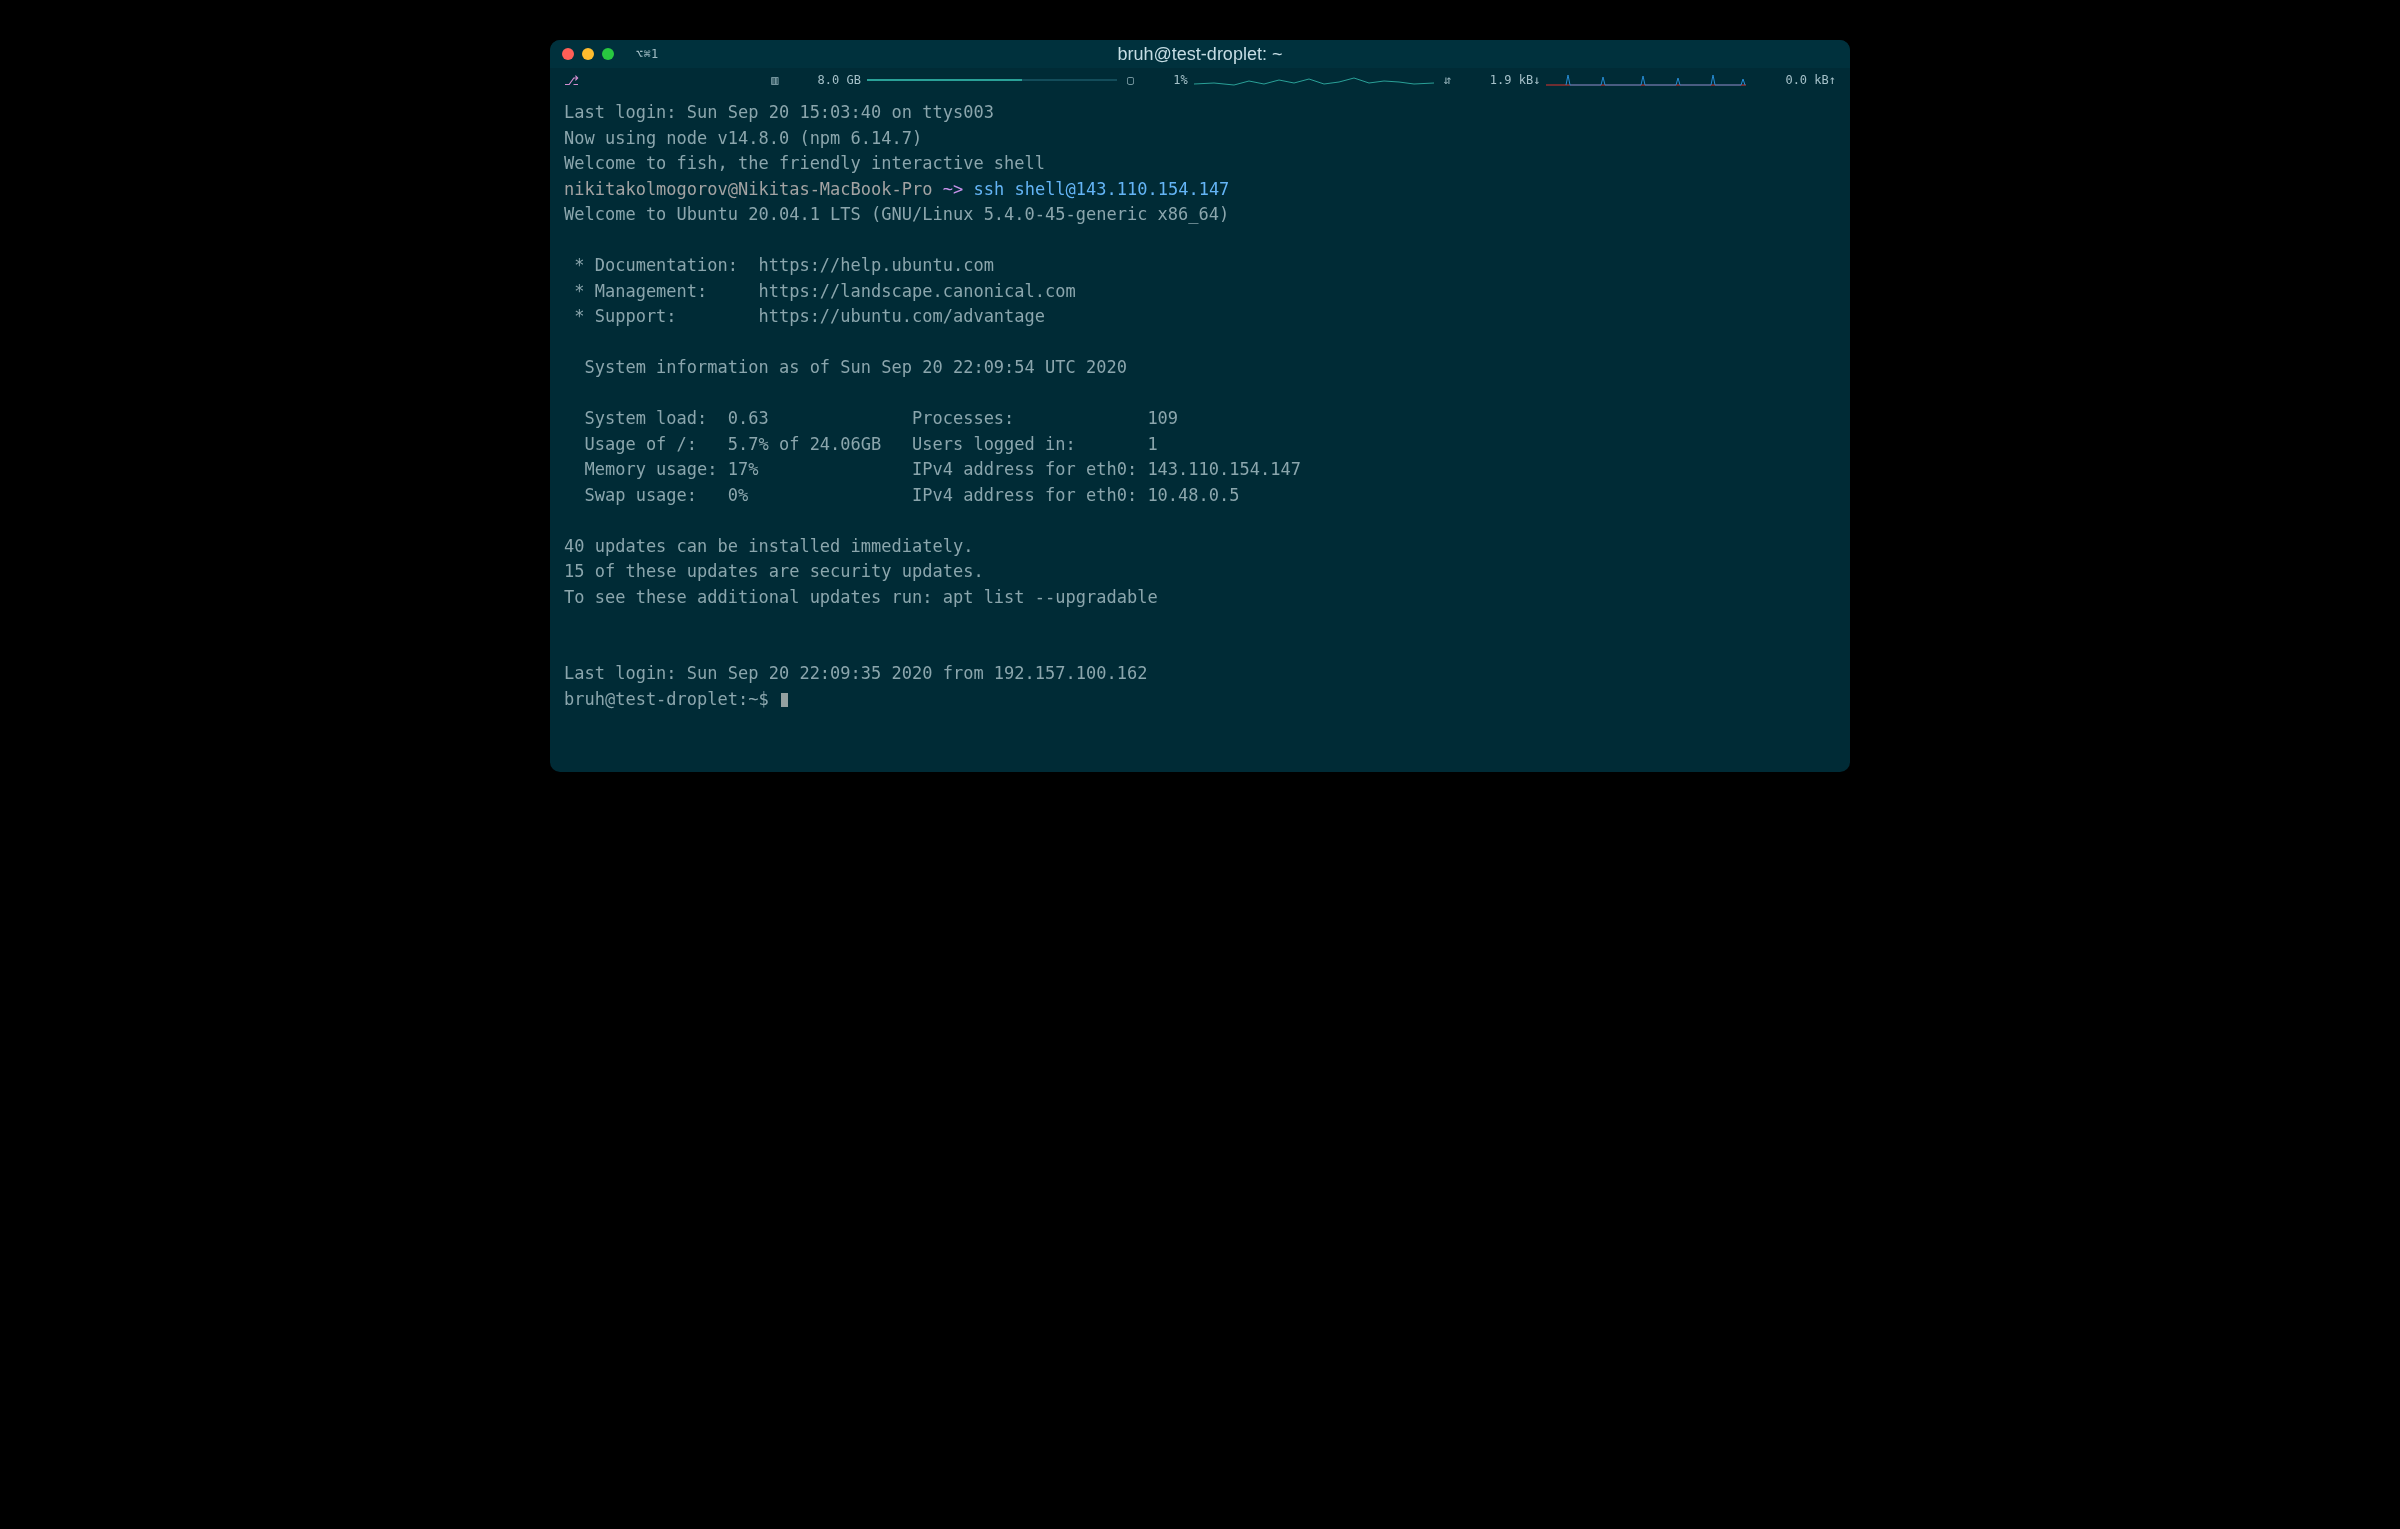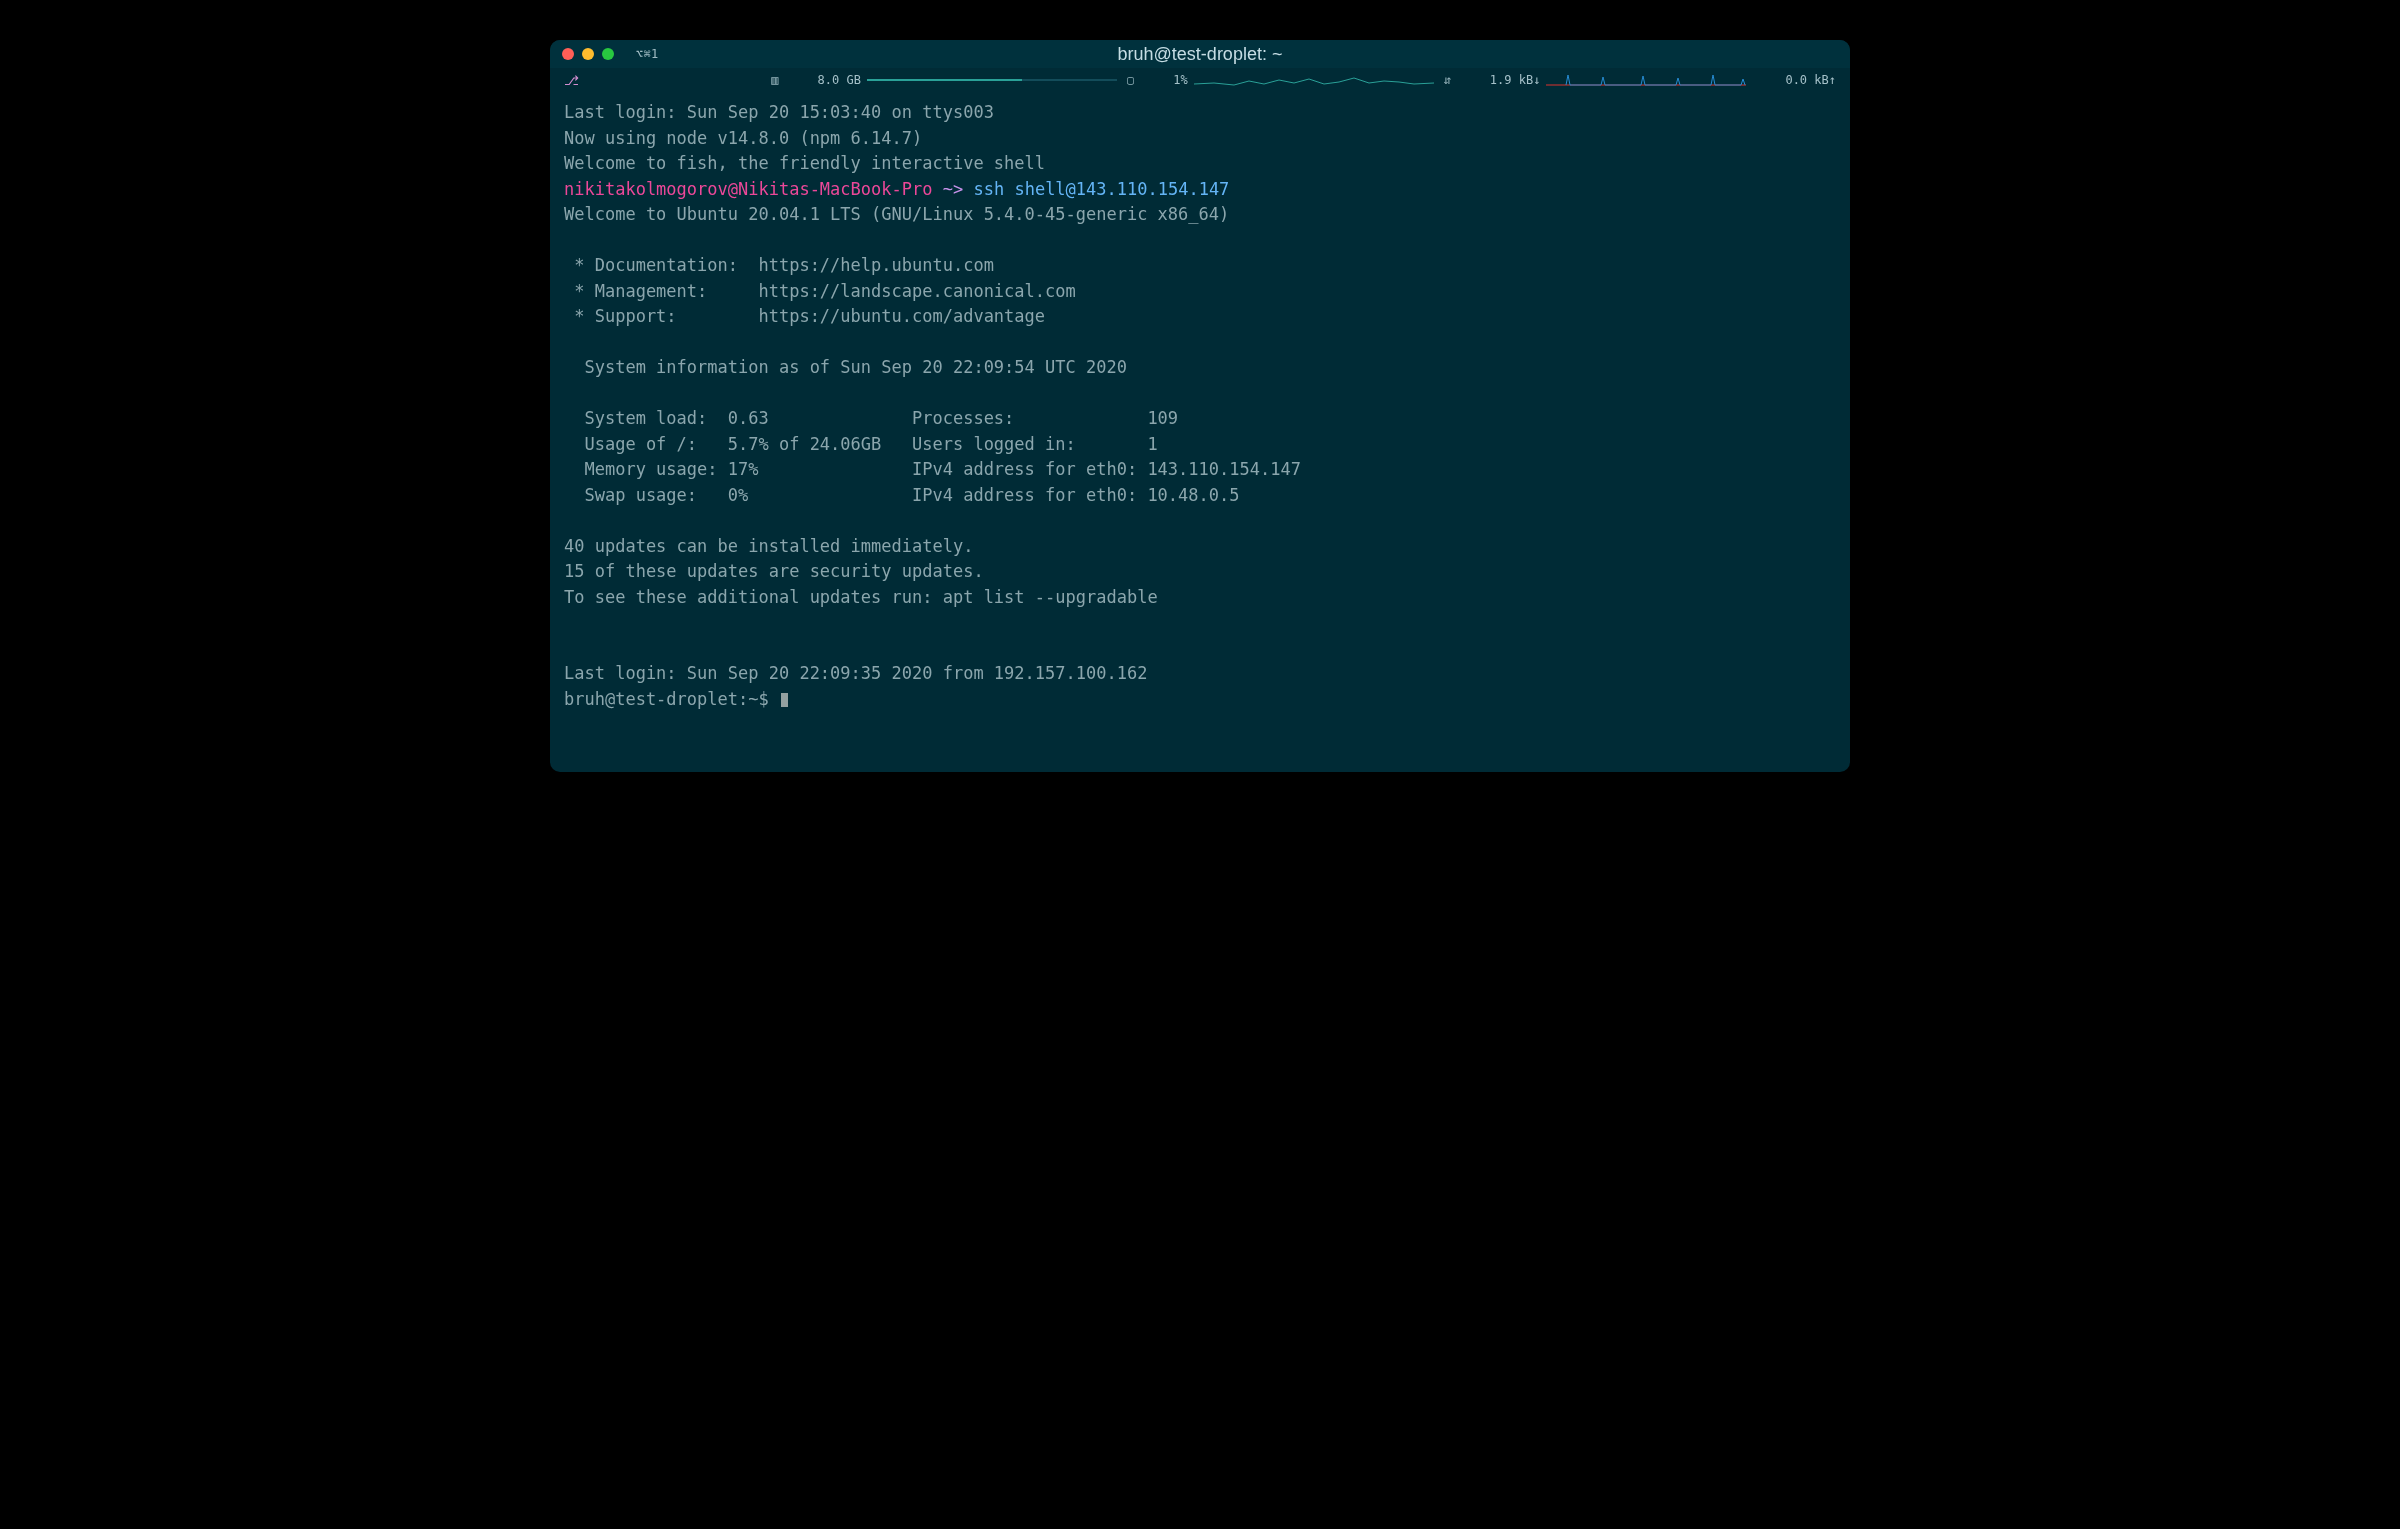--- a/index.html
+++ b/index.html
@@ -74,21 +74,21 @@
   }
   .terminal-body {
     padding: 8px 14px 40px 14px;
     font-size: 17px;
     line-height: 1.5;
     white-space: pre;
     color: #8ba6ad;
     min-height: 680px;
   }
   .c-base   { color: #8ba6ad; }
-  .c-prompt { color: #ec4899; }
+  .c-prompt { color: #a3a3a3; }
   .c-arrow  { color: #c792ea; }
   .c-cmd    { color: #64b5f6; text-align: center; }
   .cursor {
     display: inline-block;
     width: 7px; height: 14px;
     background: #93a1a1;
     vertical-align: -2px;
     margin-left: 2px;
   }
 </style>

